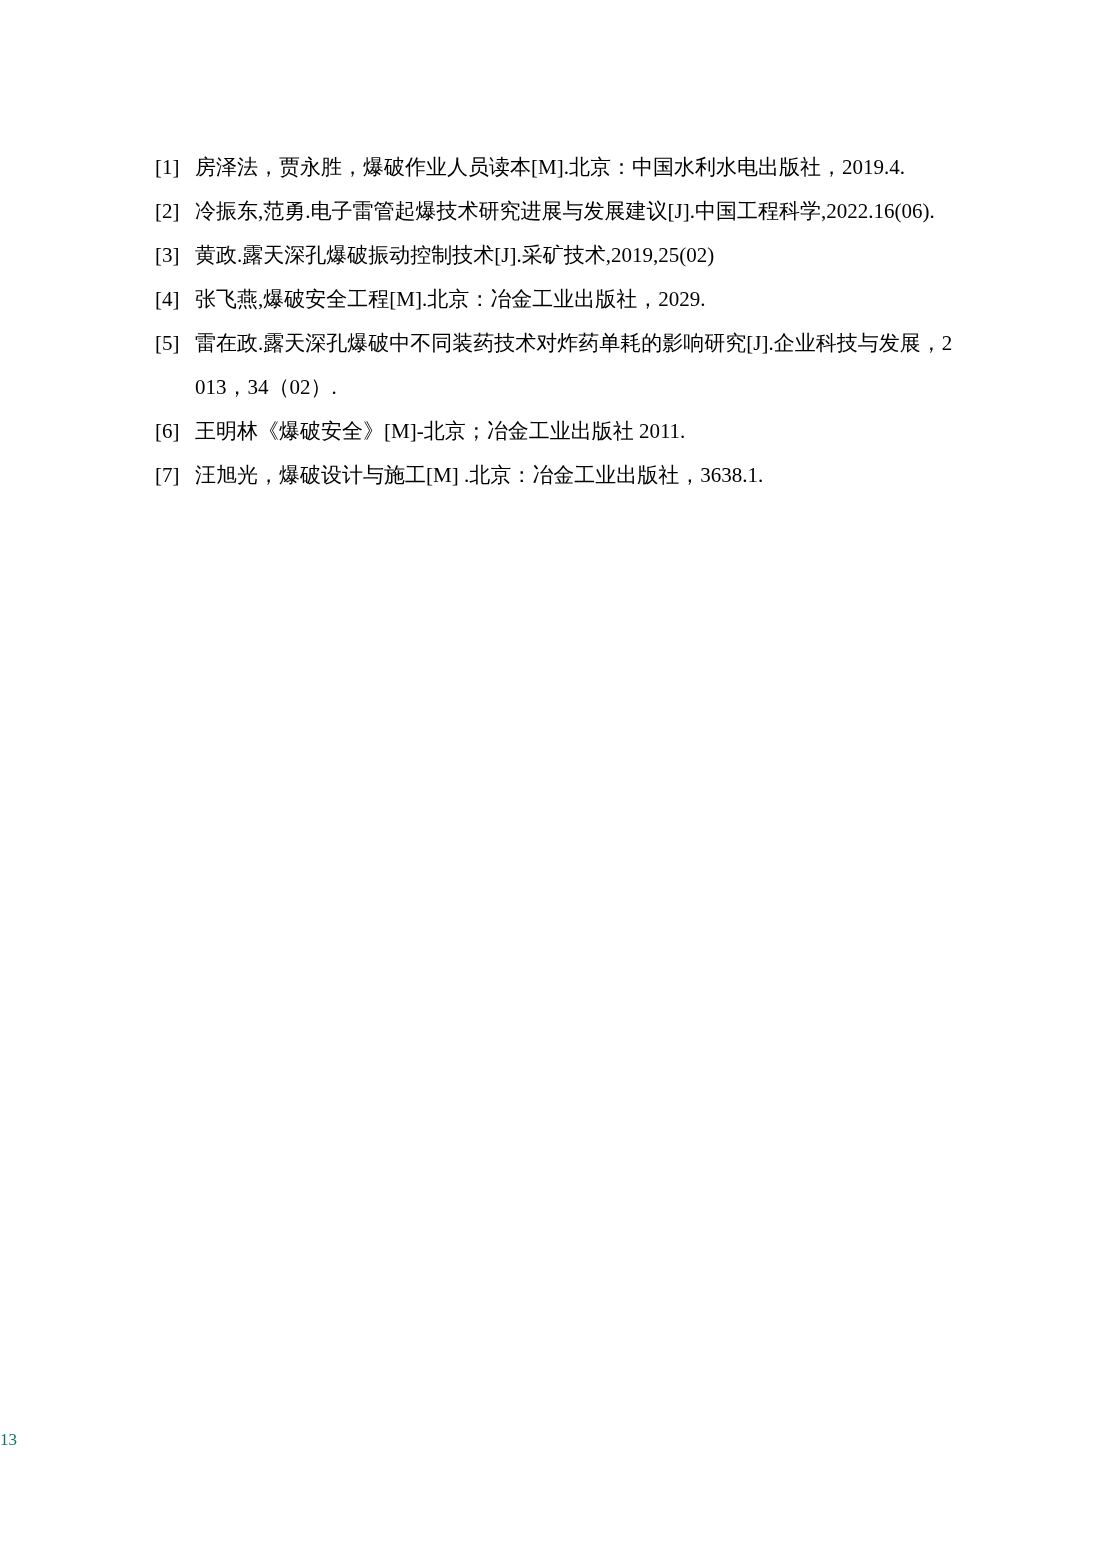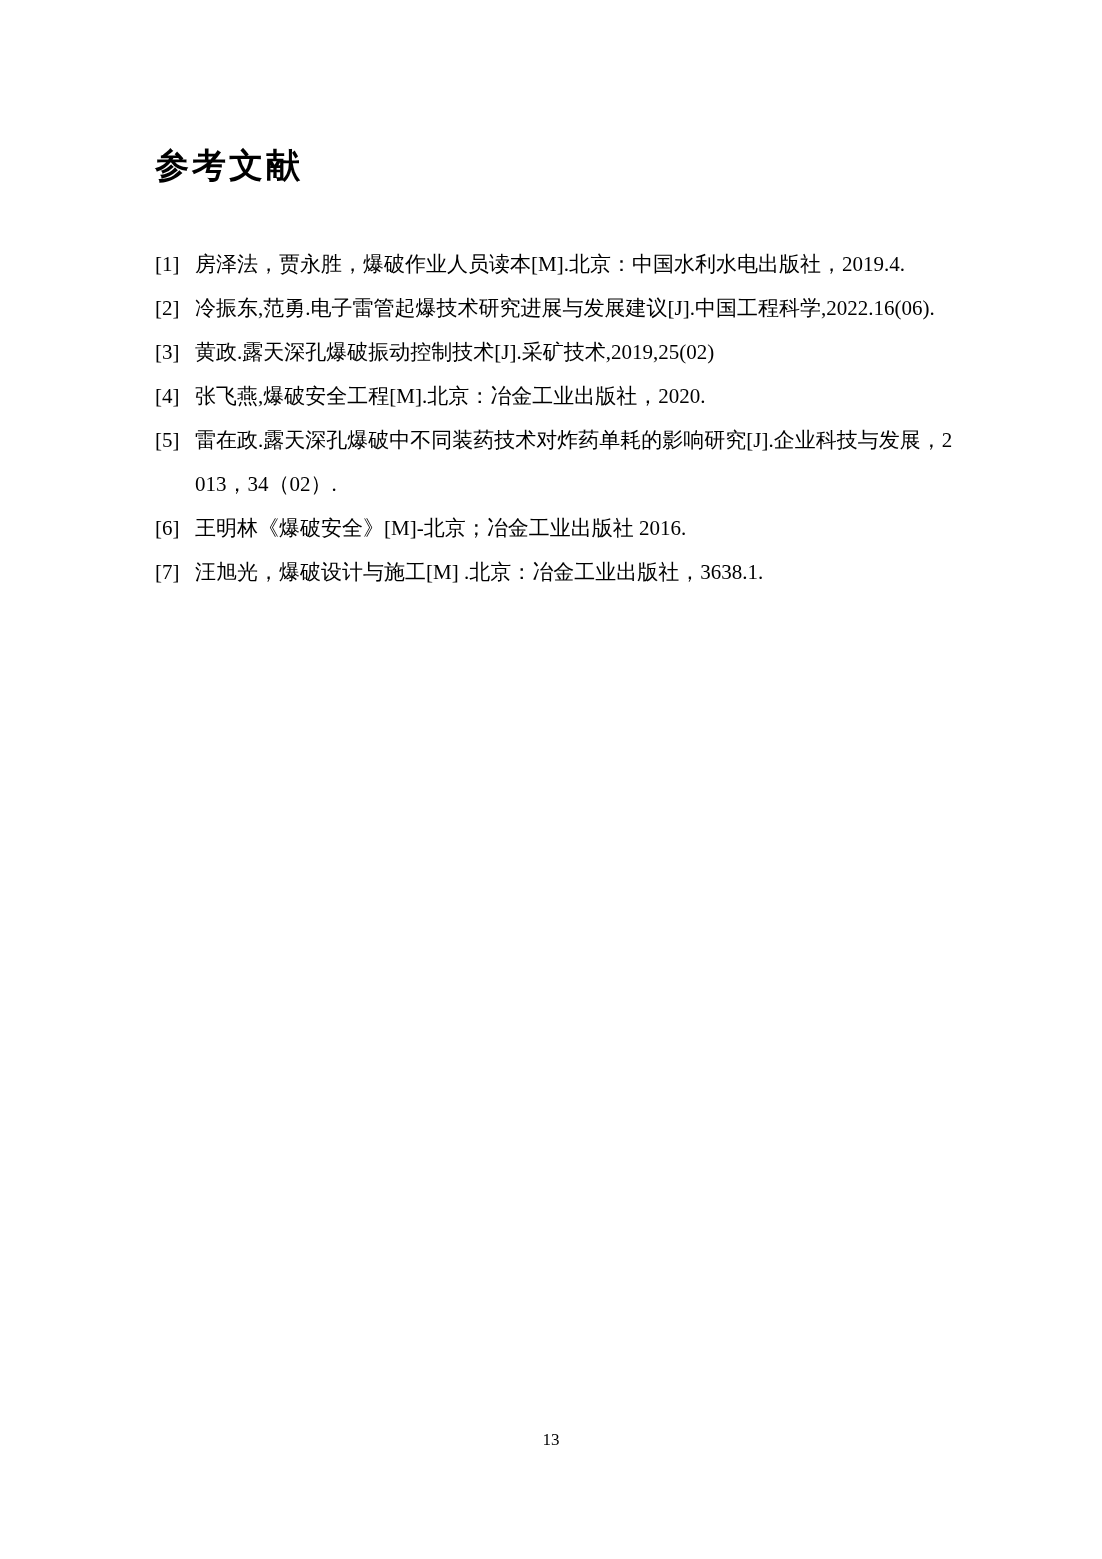--- a/index.html
+++ b/index.html
@@ -57,56 +57,54 @@
     flex: 1 1 auto;
     max-width: 766px;
     line-height: 44px;
     word-break: break-all;
   }
   .page-number {
     position: absolute;
     left: 0;
     top: 1428px;
     width: 1102px;
-    text-align: center;
     font-size: 17px;
     line-height: 24px;
-    color: #000000;
+    color: #0f766e;
   }
 </style>
 </head>
 <body>
 
 <div class="page">
   <div class="content">
-    <h1 class="doc-title">参考文献</h1>
     <ul class="ref-list">
       <li class="ref-item">
         <span class="ref-label">[1]</span>
         <span class="ref-text">房泽法，贾永胜，爆破作业人员读本[M].北京：中国水利水电出版社，2019.4.</span>
       </li>
       <li class="ref-item">
         <span class="ref-label">[2]</span>
         <span class="ref-text">冷振东,范勇.电子雷管起爆技术研究进展与发展建议[J].中国工程科学,2022.16(06).</span>
       </li>
       <li class="ref-item">
         <span class="ref-label">[3]</span>
         <span class="ref-text">黄政.露天深孔爆破振动控制技术[J].采矿技术,2019,25(02)</span>
       </li>
       <li class="ref-item">
         <span class="ref-label">[4]</span>
-        <span class="ref-text">张飞燕,爆破安全工程[M].北京：冶金工业出版社，2020.</span>
+        <span class="ref-text">张飞燕,爆破安全工程[M].北京：冶金工业出版社，2029.</span>
       </li>
       <li class="ref-item">
         <span class="ref-label">[5]</span>
         <span class="ref-text">雷在政.露天深孔爆破中不同装药技术对炸药单耗的影响研究[J].企业科技与发展，2013，34（02）.</span>
       </li>
       <li class="ref-item">
         <span class="ref-label">[6]</span>
-        <span class="ref-text">王明林《爆破安全》[M]-北京；冶金工业出版社 2016.</span>
+        <span class="ref-text">王明林《爆破安全》[M]-北京；冶金工业出版社 2011.</span>
       </li>
       <li class="ref-item">
         <span class="ref-label">[7]</span>
         <span class="ref-text">汪旭光，爆破设计与施工[M] .北京：冶金工业出版社，3638.1.</span>
       </li>
     </ul>
   </div>
   <div class="page-number">13</div>
 </div>
 

